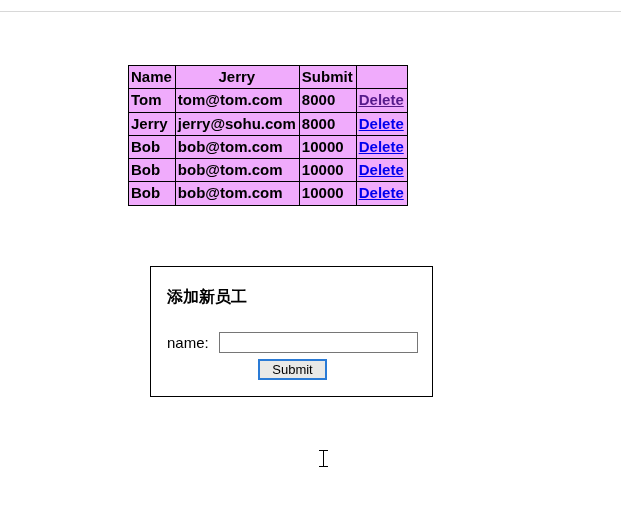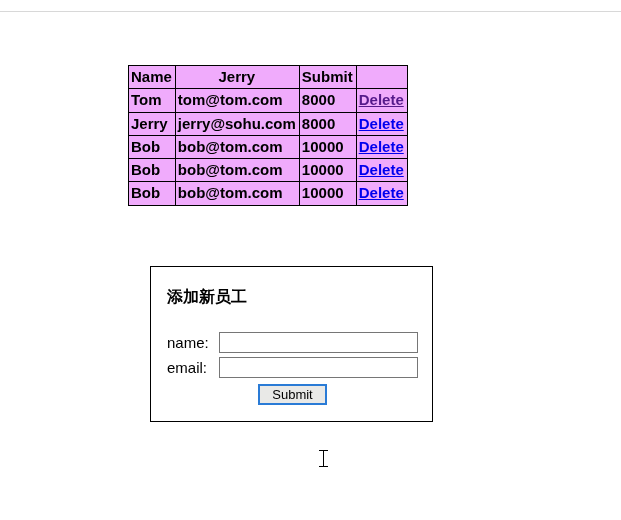--- a/index.html
+++ b/index.html
@@ -168,24 +168,20 @@
       </tbody>
   </table>
 
   <div class="form-box">
     <div class="form-title">添加新员工</div>
 
     <div class="form-row">
       <span class="form-label">name:</span>
       <input class="form-input" type="text" value="" style="">
     </div>
-    <div class="form-row">
-      <span class="form-label">email:</span>
-      <input class="form-input" type="text" value="" style="">
-    </div>
 
     <div class="submit-row">
       <button class="submit-btn">Submit</button>
     </div>
   </div>
 
 </div>
 
 <div class="cursor-ibeam"></div>
 

